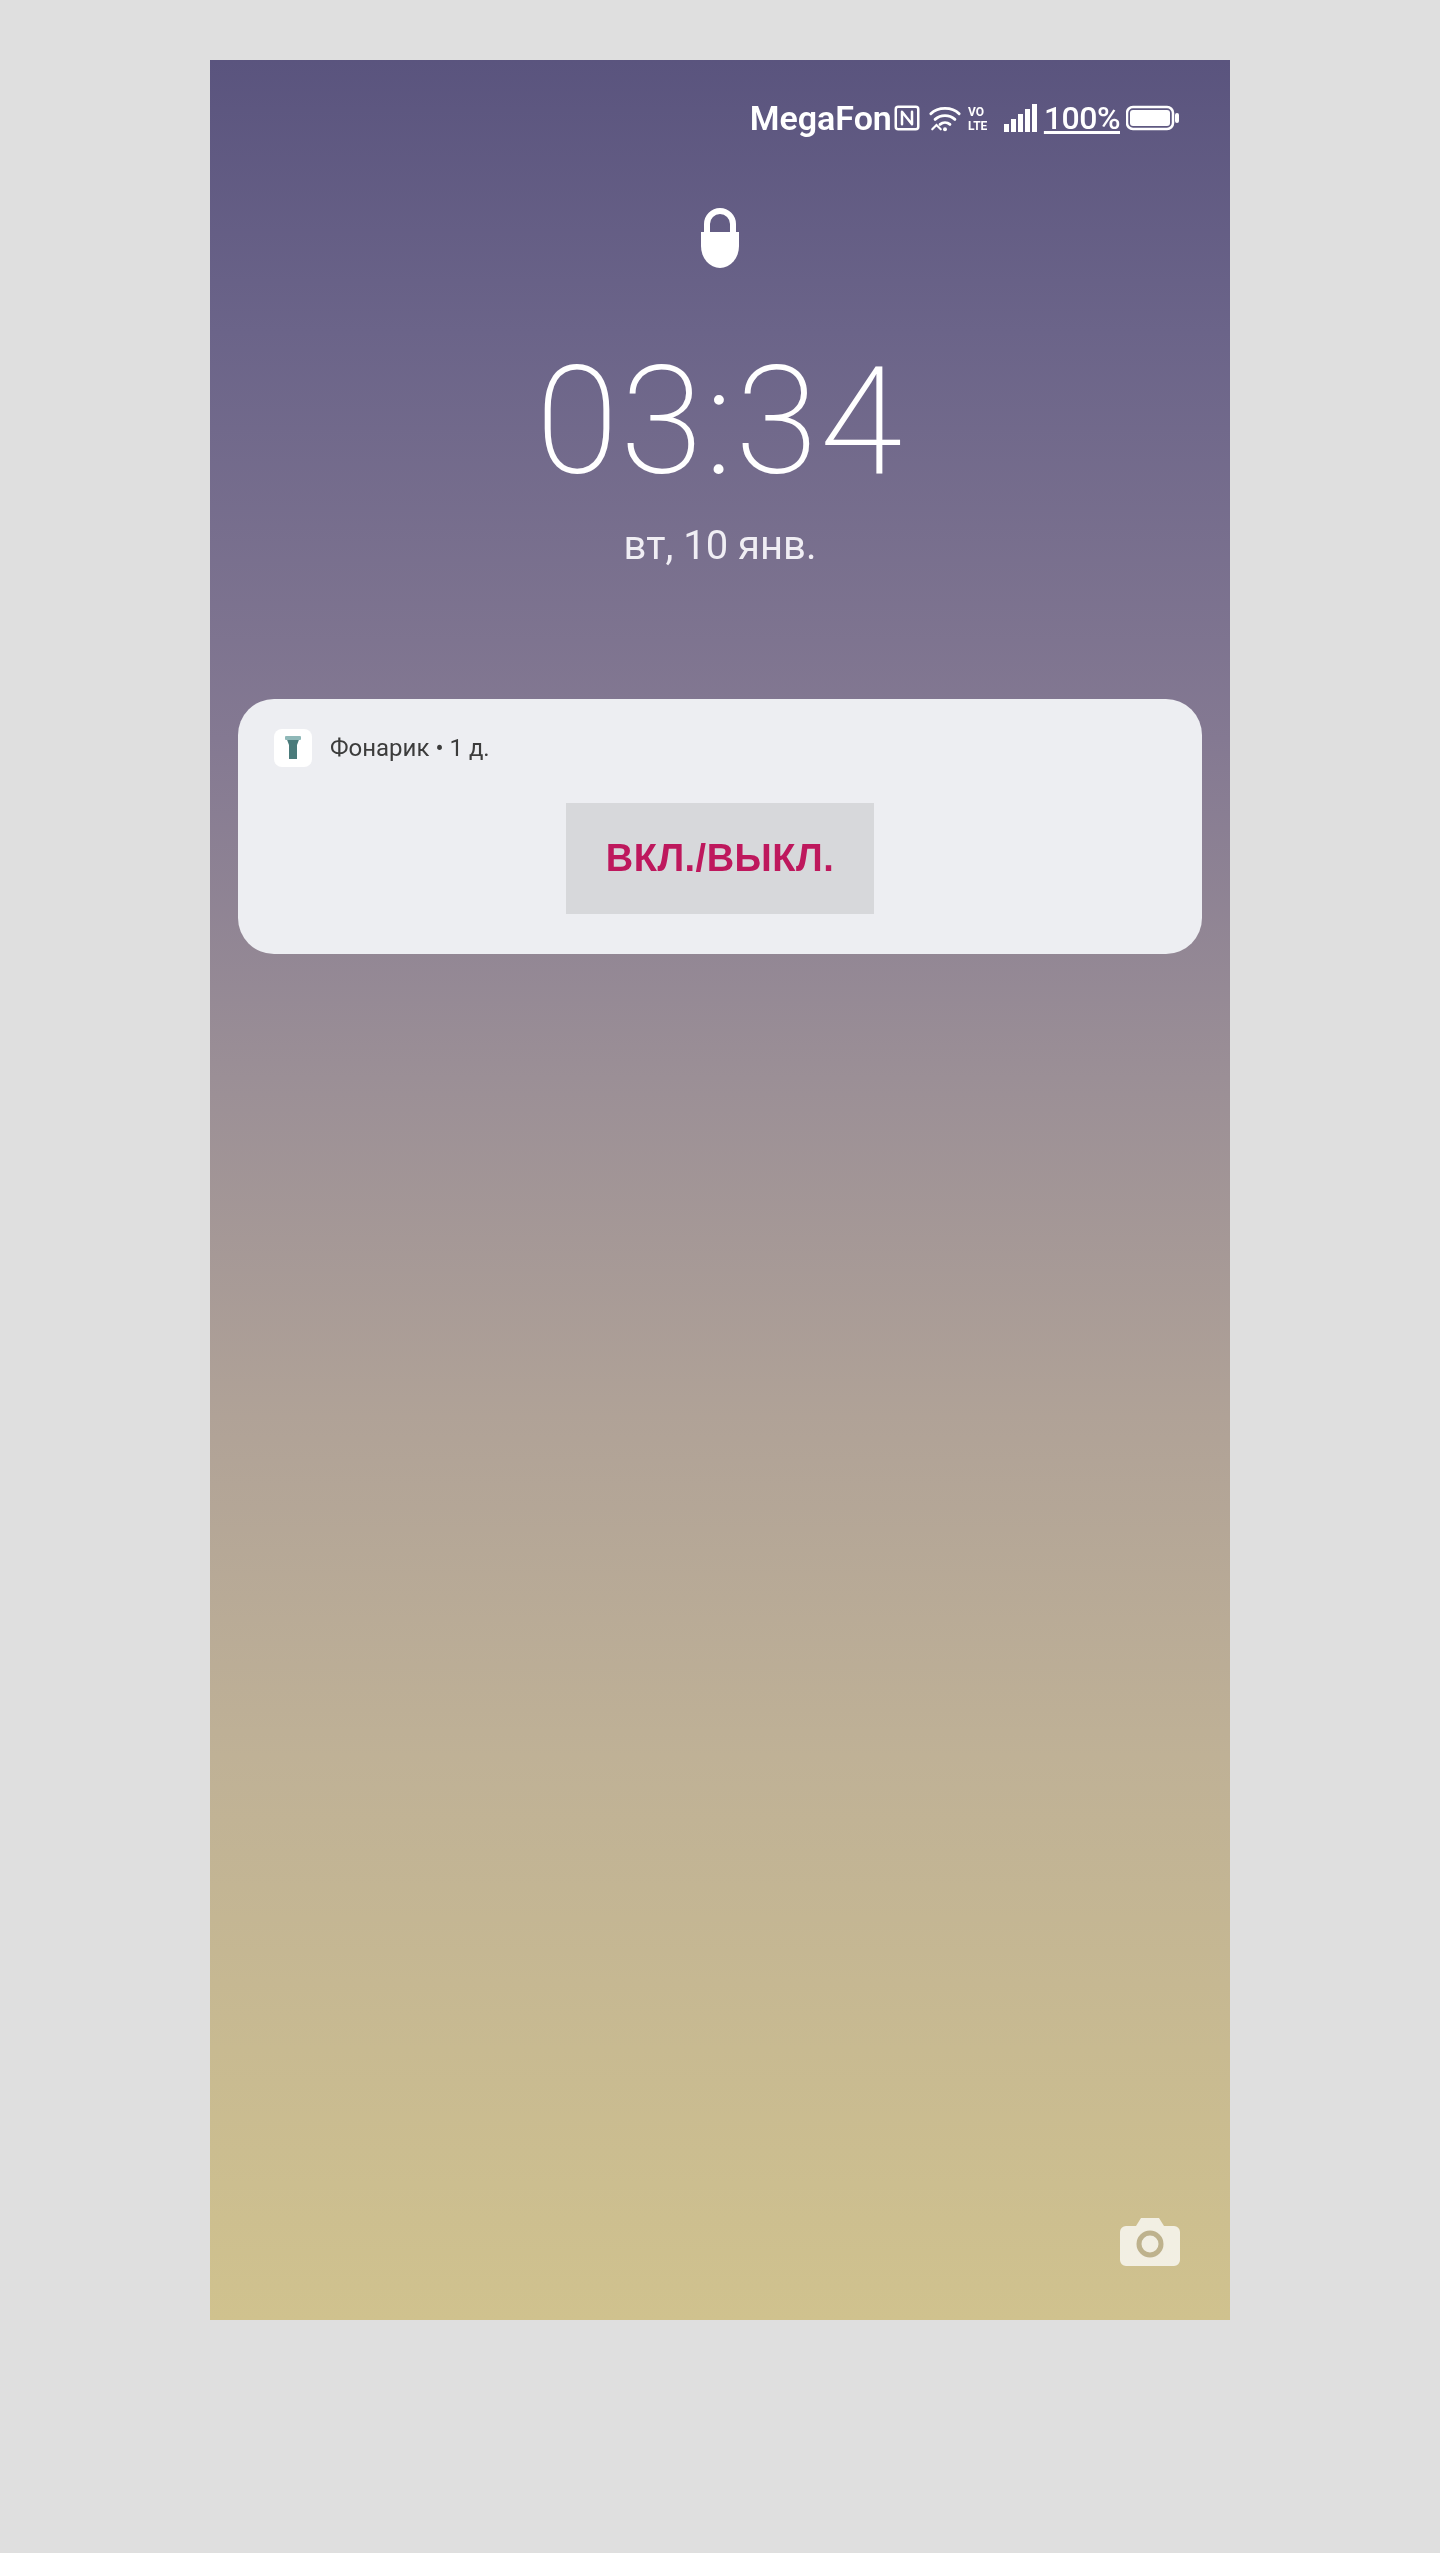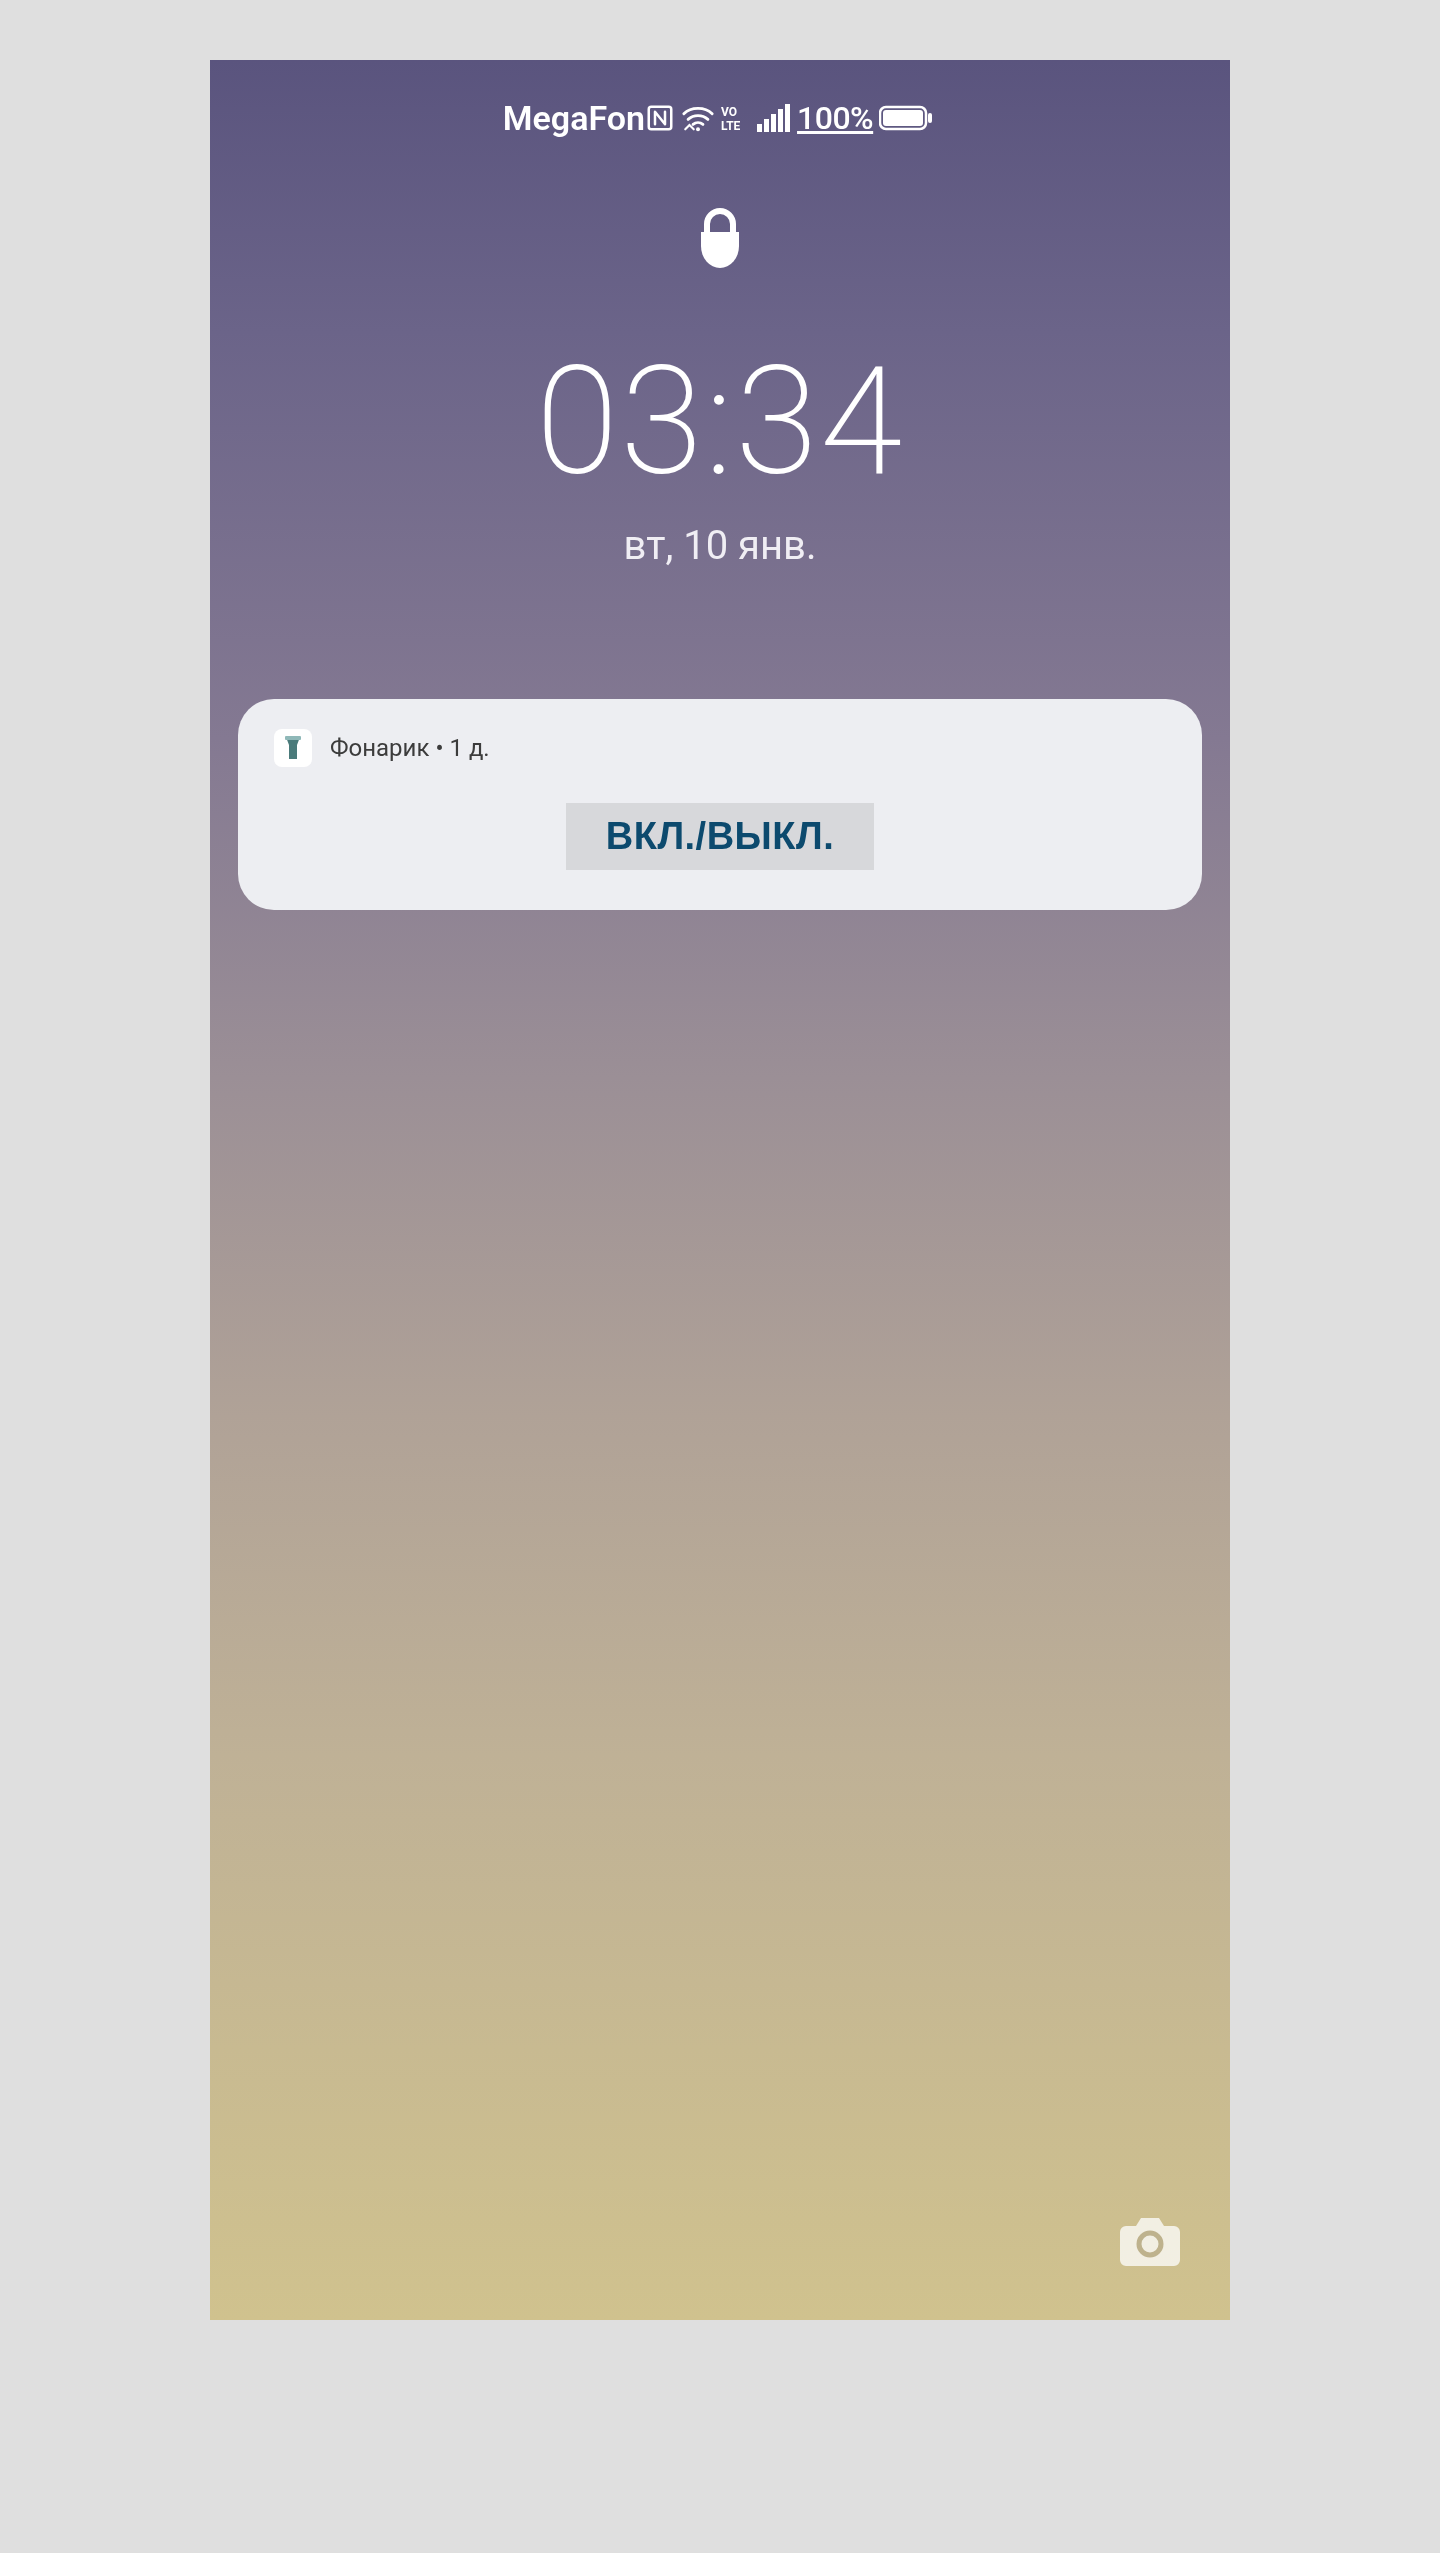--- a/index.html
+++ b/index.html
@@ -23,21 +23,21 @@
       #b0a297 60%,
       #bfb196 75%,
       #c8ba91 88%,
       #d0c28e 100%);
     position: relative;
     overflow: hidden;
     color: #fff;
   }
   .status-bar {
     display: flex;
-    justify-content: center;
+    justify-content: flex-end;
     align-items: center;
     padding: 38px 50px 0 46px;
     font-weight: 600;
     font-size: 34px;
   }
   .status-right {
     display: flex;
     align-items: center;
     gap: 6px;
   }
@@ -86,24 +86,24 @@
     justify-content: center;
   }
   .notif-button-row {
     display: flex;
     justify-content: center;
     margin-top: 36px;
   }
   .notif-button {
     background: #d7d8db;
     border: none;
-    padding: 12px 40px;
+    padding: 34px 40px;
     font-size: 38px;
     font-weight: 600;
-    color: #0c4a6e;
+    color: #be185d;
     letter-spacing: 0.5px;
     cursor: pointer;
   }
   .camera-shortcut {
     position: absolute;
     right: 48px;
     bottom: 48px;
     opacity: 0.75;
   }
 </style>

